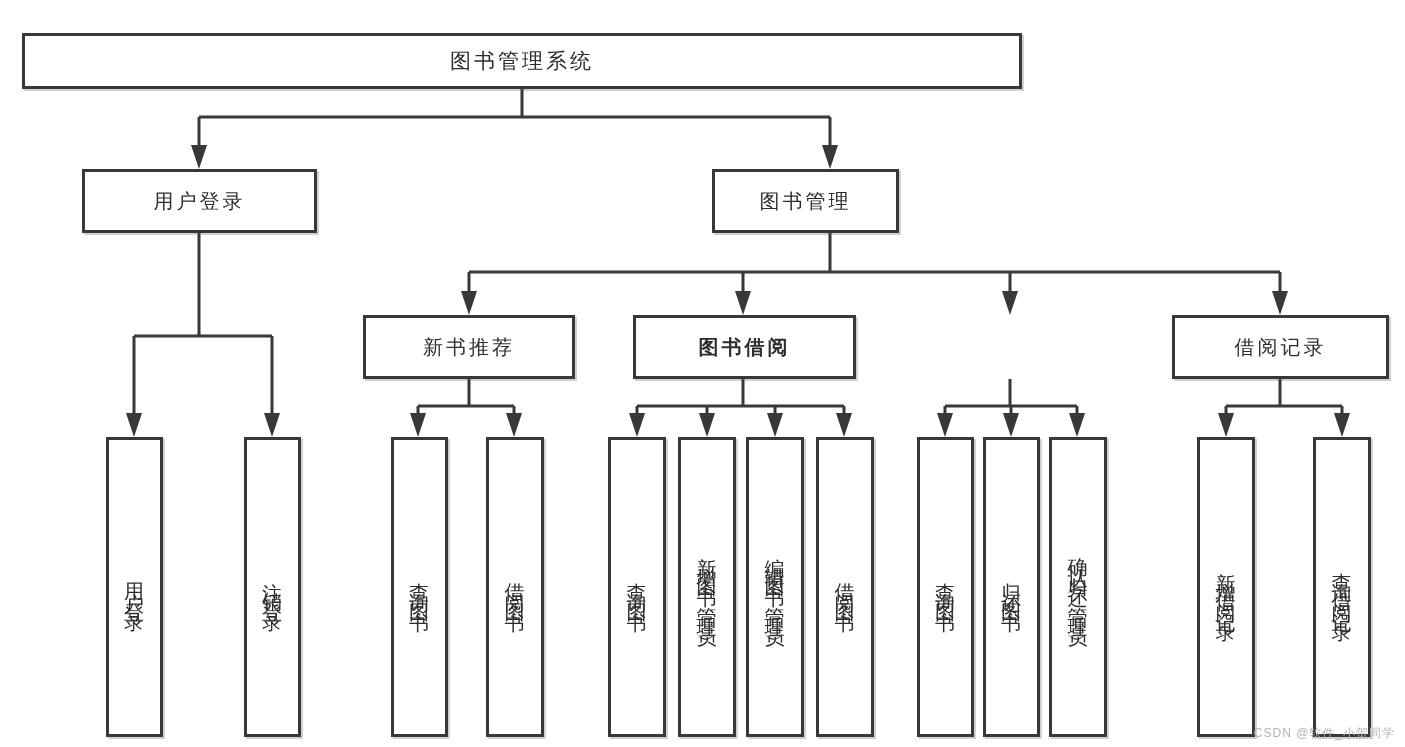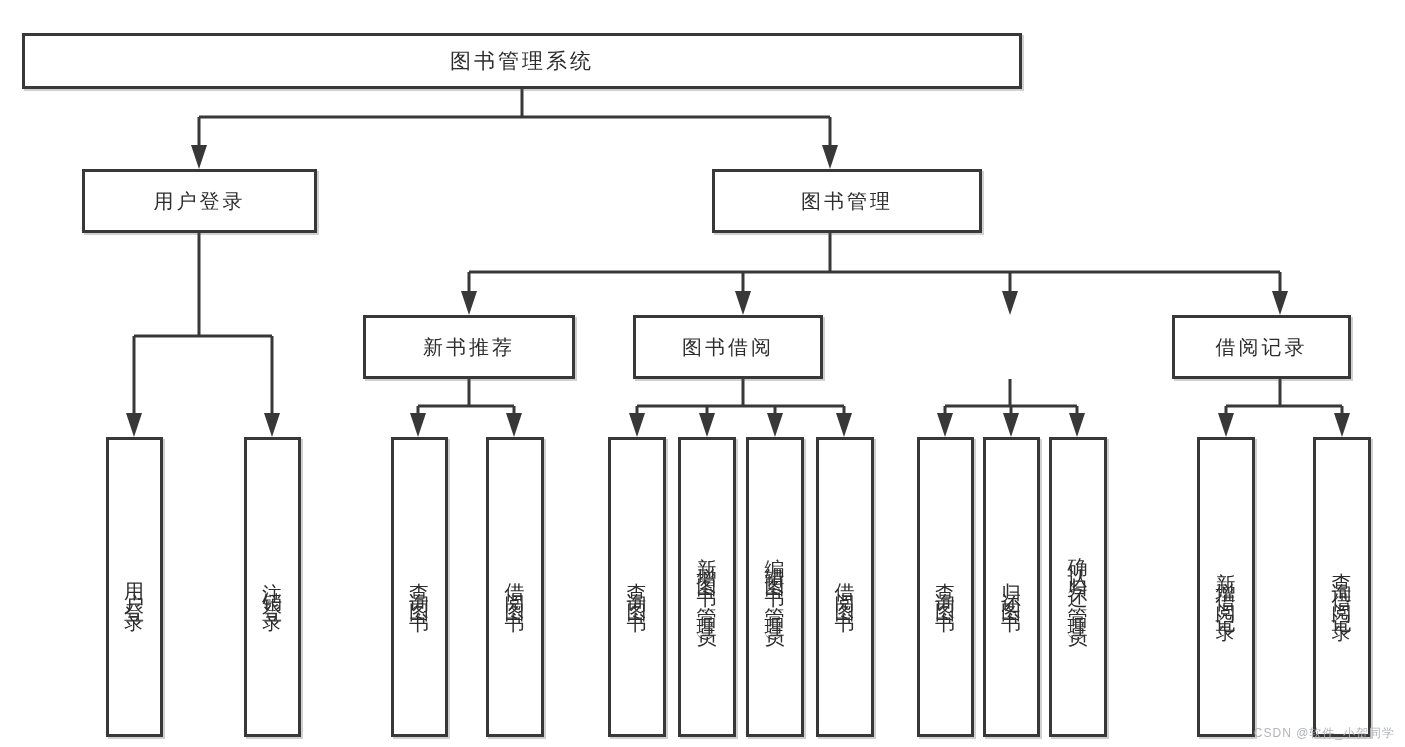--- a/index.html
+++ b/index.html
@@ -106,31 +106,31 @@
     <polygon points="1334,413 1350,413 1342,437"></polygon>
   </svg>
 
   <div class="box hbox title" style="left:22px;top:14px;width:1000px;height:56px;margin-top:19px;">
     <span>图书管理系统</span>
   </div>
 
   <div class="box hbox" style="left:82px;top:169px;width:235px;height:64px;">
     <span>用户登录</span>
   </div>
-  <div class="box hbox" style="left:712px;top:169px;width:270px;height:64px;">
+  <div class="box hbox" style="left:712px;top:169px;width:187px;height:64px;">
     <span>图书管理</span>
   </div>
 
   <div class="box hbox" style="left:363px;top:315px;width:212px;height:64px;">
     <span>新书推荐</span>
   </div>
-  <div class="box hbox" style="left:633px;top:315px;width:190px;height:64px;">
+  <div class="box hbox" style="left:633px;top:315px;width:223px;height:64px;font-weight:bold;">
     <span>图书借阅</span>
   </div>
-  <div class="box hbox" style="left:1172px;top:315px;width:179px;height:64px;">
+  <div class="box hbox" style="left:1172px;top:315px;width:217px;height:64px;">
     <span>借阅记录</span>
   </div>
 
   <div class="box vbox" style="left:106px;top:437px;width:57px;height:300px;">
     <span class="vtext">用户登录</span>
   </div>
   <div class="box vbox" style="left:244px;top:437px;width:57px;height:300px;">
     <span class="vtext">注销登录</span>
   </div>
 

